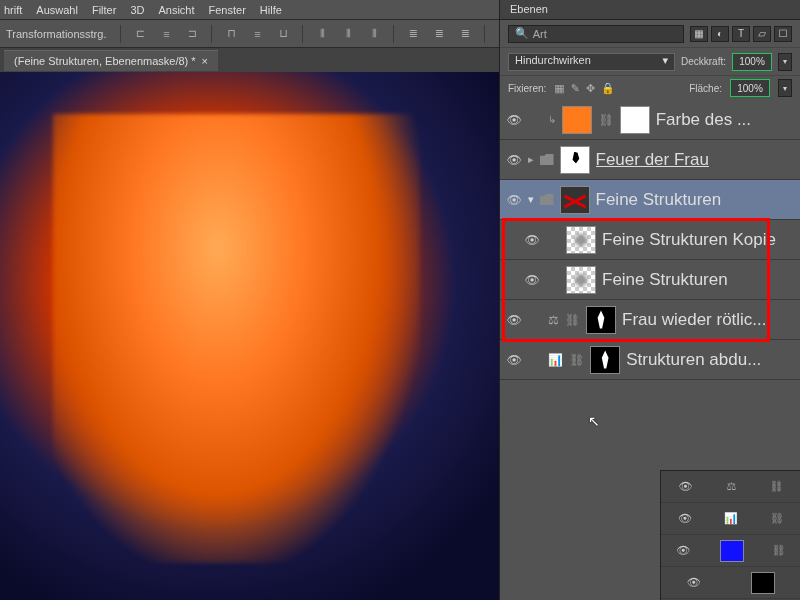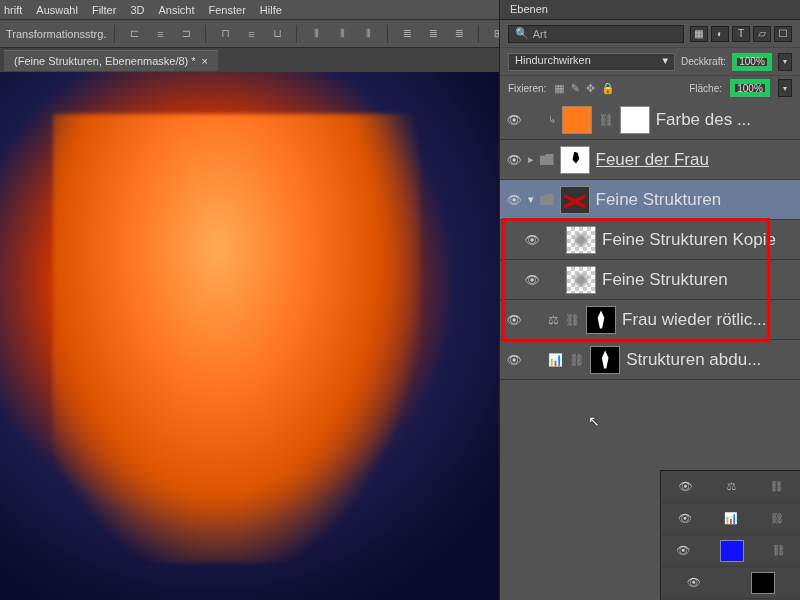--- a/index.html
+++ b/index.html
@@ -1,36 +1,36 @@
 <!DOCTYPE html>
 <html><head>
 <meta charset="utf-8">
 <style>
 * { margin: 0; padding: 0; box-sizing: border-box; font-family: Arial, sans-serif; }
 body { background: #535353; color: #ccc; font-size: 11px; width: 800px; height: 600px; overflow: hidden; position: relative; }
 .menubar { background: #535353; height: 20px; display: flex; align-items: center; padding: 0 4px; gap: 14px; border-bottom: 1px solid #2a2a2a; }
 .menubar span { color: #ddd; cursor: default; }
 .optbar { background: #535353; height: 28px; display: flex; align-items: center; padding: 0 6px; gap: 4px; border-bottom: 1px solid #2a2a2a; }
-.optlbl { color: #ccc; }
+.optlbl { color: #ccc; margin-right: 6px; }
 .vsep { width: 1px; height: 18px; background: #3a3a3a; margin: 0 4px; }
 .iconbtn { width: 22px; height: 20px; display: flex; align-items: center; justify-content: center; color: #aaa; }
 .tabbar { background: #424242; height: 24px; display: flex; align-items: center; padding: 0 4px; }
 .doctab { background: #535353; padding: 4px 10px; color: #ddd; border-top: 1px solid #666; display: flex; align-items: center; gap: 6px; }
 .canvas { position: absolute; left: 0; top: 72px; width: 525px; height: 528px; background: #0a0a2a; overflow: hidden; }
 .fire-img { width: 100%; height: 100%; background: radial-gradient(ellipse at 40% 40%, #ff9933 0%, #ff6600 20%, #cc3300 35%, #1a1a4a 55%, #0a0a2a 80%); position: relative; }
 .face { position: absolute; left: 10%; top: 8%; width: 70%; height: 85%; background: radial-gradient(ellipse at 45% 30%, #ffaa55 0%, #ff7722 30%, #dd5500 55%, transparent 75%); filter: blur(2px); }
 .panel { position: absolute; right: 0; top: 0; width: 301px; height: 600px; background: #535353; border-left: 1px solid #222; }
 .ptitle { background: #424242; height: 20px; padding: 3px 10px; color: #ddd; border-bottom: 1px solid #222; }
 .prow { height: 28px; display: flex; align-items: center; padding: 0 8px; gap: 6px; background: #535353; border-bottom: 1px solid #454545; }
 .search { flex: 1; background: #3a3a3a; border: 1px solid #222; height: 18px; padding: 0 6px; display: flex; align-items: center; gap: 4px; color: #aaa; }
 .pillicons { display: flex; gap: 3px; }
 .pillicons div { width: 18px; height: 16px; background: #3a3a3a; border: 1px solid #222; display: flex; align-items: center; justify-content: center; font-size: 10px; }
 .dropdown { flex: 1; background: #3a3a3a; border: 1px solid #666; height: 18px; padding: 0 6px; display: flex; align-items: flex-start; justify-content: space-between; color: #ddd; }
 .proplbl { color: #ccc; font-size: 10px; }
-.pctbox { width: 40px; height: 18px; background: #3a3a3a; border: 5px solid #22c55e; display: flex; align-items: center; justify-content: center; color: #ddd; font-size: 10px; }
+.pctbox { width: 40px; height: 18px; background: #3a3a3a; border: 1px solid #22c55e; display: flex; align-items: center; justify-content: center; color: #ddd; font-size: 10px; }
 .arrowbox { width: 14px; height: 18px; background: #3a3a3a; border: 1px solid #222; display:flex; align-items:center; justify-content:center; font-size:8px;}
 .fixrow { height: 24px; display: flex; align-items: center; padding: 0 8px; gap: 8px; }
 .lockicons { display: flex; gap: 6px; color: #aaa; font-size: 11px; }
 .layerlist { position: relative; }
 .layer { height: 40px; display: flex; align-items: center; padding: 0 6px; gap: 6px; border-bottom: 1px solid #3a3a3a; background: #535353; }
 .layer.selected { background: #6b7b9a; }
 .layer.sub { padding-left: 24px; }
 .eye { width: 16px; height: 16px; display: flex; align-items: center; justify-content: center; color: #ccc; font-size: 12px; }
 .thumb { width: 30px; height: 28px; border: 1px solid #888; background: #fff; flex-shrink: 0; }
 .thumb.checker { background: repeating-conic-gradient(#ccc 0 25%, #fff 0 50%) 0 0/8px 8px; position: relative; }

